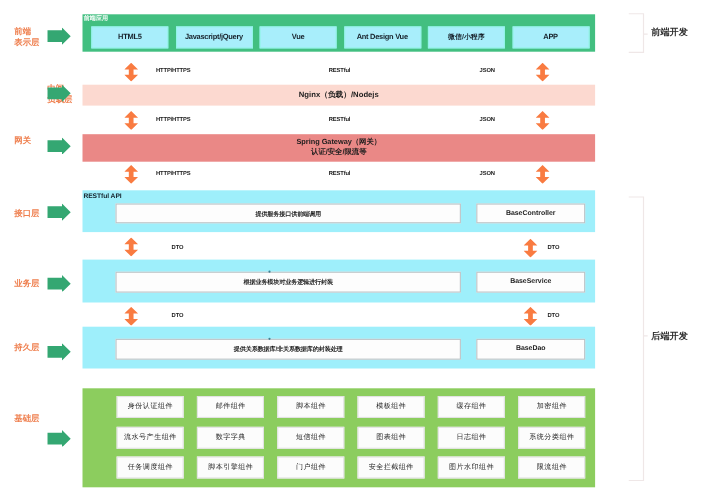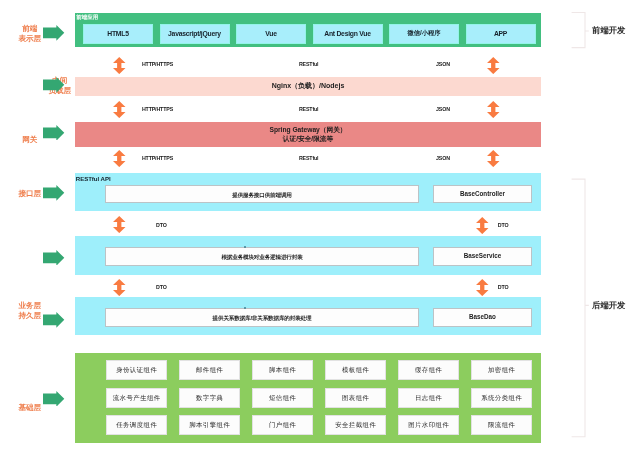--- a/index.html
+++ b/index.html
@@ -3,21 +3,21 @@
 <meta charset="utf-8">
 <style>
   html,body{margin:0;padding:0;background:#ffffff;}
   body{width:640px;height:455px;position:relative;overflow:hidden;
        font-family:"Liberation Sans",sans-serif;
        -webkit-font-smoothing:antialiased;}
   .stage{position:absolute;left:0;top:0;width:640px;height:455px;}
 
   
   .layer-label{position:absolute;left:13px;width:33.6px;color:#ef7f4e;font-weight:700;
-      font-size:7.6px;line-height:10.2px;text-align:center;white-space:pre-line;}
+      font-size:7.6px;line-height:10.2px;text-align:left;white-space:pre-line;}
   .layer-arrow{position:absolute;}
   .layer-arrow path{fill:#34a772;}
 
   
   .band{position:absolute;left:75px;width:466px;box-sizing:border-box;}
 
   .band-green{background:#42bf80;}
   .band-title{position:absolute;left:1.2px;top:1.1px;color:#ffffff;font-size:5.5px;
       font-weight:700;letter-spacing:0;line-height:6px;}
   .fe-items{position:absolute;left:8px;top:11.2px;display:flex;gap:6.5px;}
@@ -71,41 +71,41 @@
   <svg class="layer-arrow" style="left:43.4px;top:25.4px;" width="21.3" height="15.7" viewBox="0 0 21.3 15.7">
     <path d="M0 2.5 H13.35 V0 L21.3 7.85 L13.35 15.7 V13.2 H0 Z"></path>
   </svg>
 
   <div class="layer-label" style="top:76.2px;margin-left:30px;">中间
 负载层</div>
   <svg class="layer-arrow" style="left:43.4px;top:77.0px;" width="21.3" height="15.7" viewBox="0 0 21.3 15.7">
     <path d="M0 2.5 H13.35 V0 L21.3 7.85 L13.35 15.7 V13.2 H0 Z"></path>
   </svg>
 
-  <div class="layer-label" style="top:135px;">网关</div>
+  <div class="layer-label" style="top:123px;">网关</div>
   <svg class="layer-arrow" style="left:43.4px;top:124.8px;" width="21.3" height="15.7" viewBox="0 0 21.3 15.7">
     <path d="M0 2.5 H13.35 V0 L21.3 7.85 L13.35 15.7 V13.2 H0 Z"></path>
   </svg>
 
   <div class="layer-label" style="top:189px;">接口层</div>
   <svg class="layer-arrow" style="left:43.4px;top:185.0px;" width="21.3" height="15.7" viewBox="0 0 21.3 15.7">
     <path d="M0 2.5 H13.35 V0 L21.3 7.85 L13.35 15.7 V13.2 H0 Z"></path>
   </svg>
 
-  <div class="layer-label" style="top:253.2px;margin-top:48px;">业务层</div>
+  <div class="layer-label" style="top:253.2px;">业务层</div>
   <svg class="layer-arrow" style="left:43.4px;top:249.6px;" width="21.3" height="15.7" viewBox="0 0 21.3 15.7">
     <path d="M0 2.5 H13.35 V0 L21.3 7.85 L13.35 15.7 V13.2 H0 Z"></path>
   </svg>
 
   <div class="layer-label" style="top:311px;">持久层</div>
   <svg class="layer-arrow" style="left:43.4px;top:312.0px;" width="21.3" height="15.7" viewBox="0 0 21.3 15.7">
     <path d="M0 2.5 H13.35 V0 L21.3 7.85 L13.35 15.7 V13.2 H0 Z"></path>
   </svg>
 
-  <div class="layer-label" style="top:403px;">基础层</div>
+  <div class="layer-label" style="top:376px;">基础层</div>
   <svg class="layer-arrow" style="left:43.4px;top:390.5px;" width="21.3" height="15.7" viewBox="0 0 21.3 15.7">
     <path d="M0 2.5 H13.35 V0 L21.3 7.85 L13.35 15.7 V13.2 H0 Z"></path>
   </svg>
 
   <div class="band band-green" style="top:13px;height:34px;">
     <div class="band-title">前端应用</div>
     <div class="fe-items">
       <div class="fe-item">HTML5</div>
       <div class="fe-item">Javascript/jQuery</div>
       <div class="fe-item">Vue</div>

